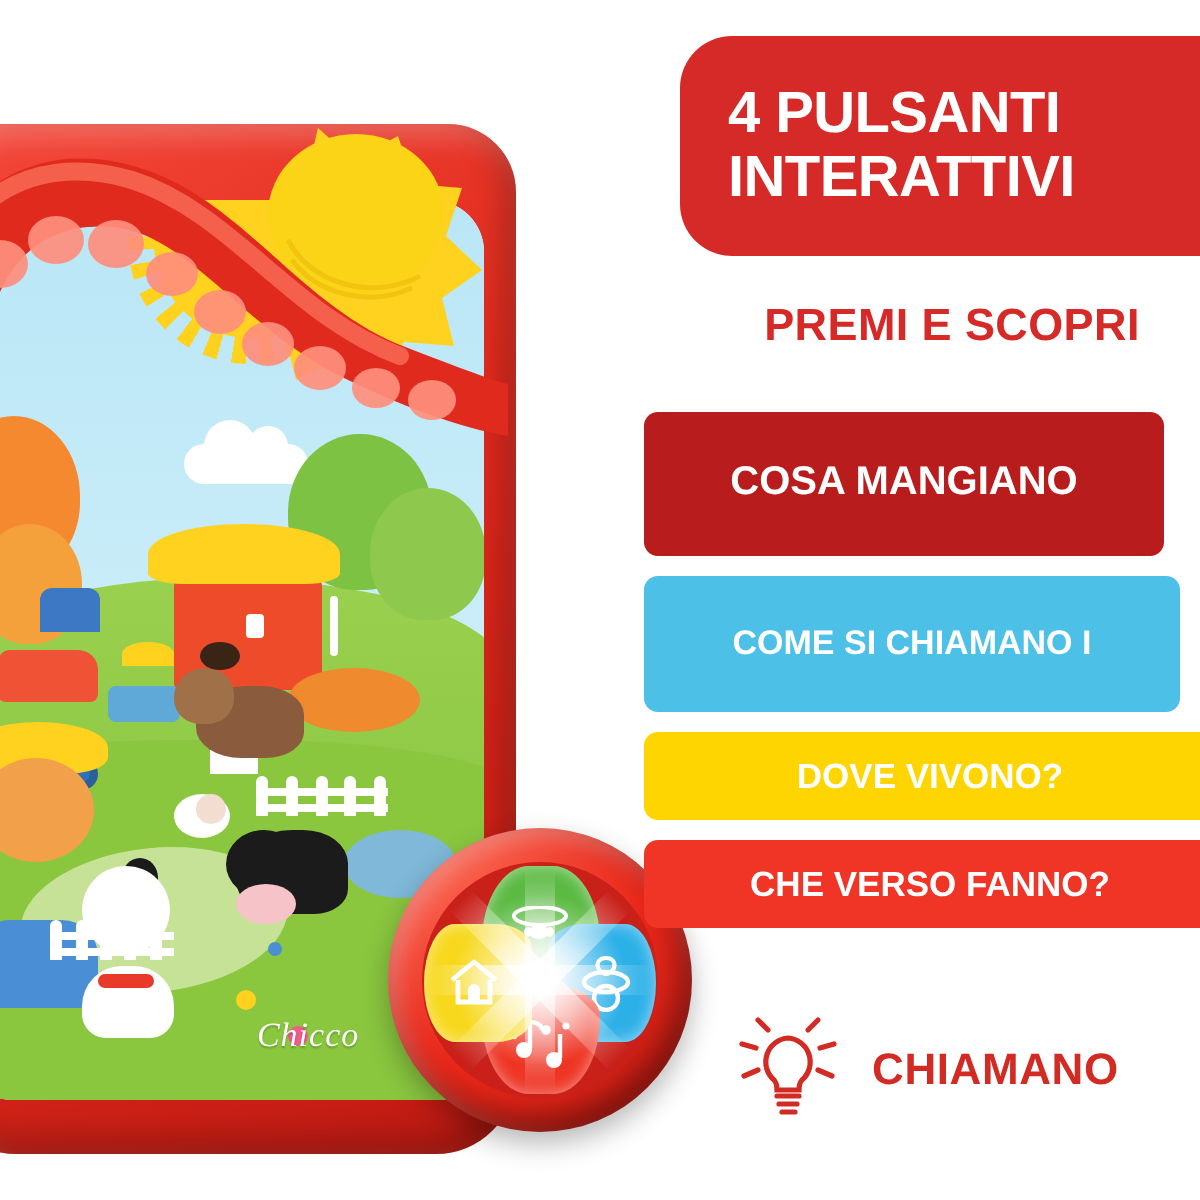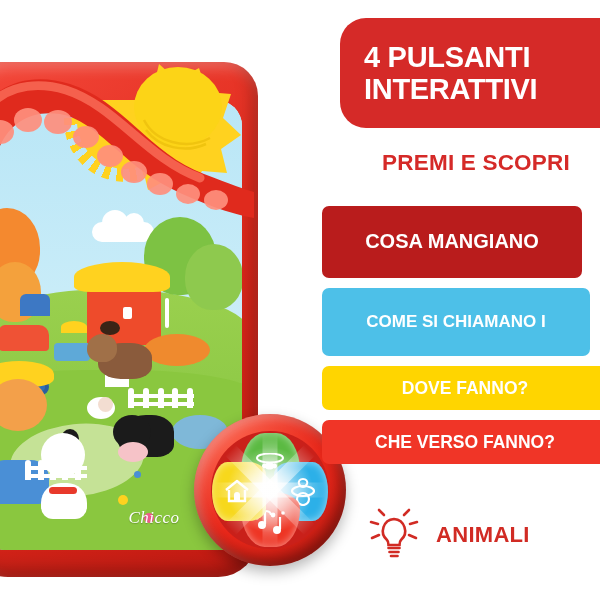--- a/index.html
+++ b/index.html
@@ -351,21 +351,21 @@
       </div>
     </div>
 
     <div class="pill p2">
       <div>
         <div>COME SI CHIAMANO I</div>
       </div>
     </div>
 
     <div class="pill p3">
-      <div>DOVE FANNO?</div>
+      <div>DOVE VIVONO?</div>
     </div>
 
     <div class="pill p4">
       <div>CHE VERSO FANNO?</div>
     </div>
 
     <div class="luci">
       <div class="bulb">
         <svg width="56" height="60" viewBox="0 0 56 60">
           <g stroke="#d12b24" stroke-width="2.6" fill="none" stroke-linecap="round">
@@ -376,18 +376,18 @@
             <path d="M38 10 l5 -5"></path>
             <path d="M44 19 l7 -2"></path>
             <path d="M43 30 l7 3"></path>
             <path d="M18 10 l-5 -5"></path>
             <path d="M12 19 l-7 -2"></path>
             <path d="M13 30 l-7 3"></path>
           </g>
         </svg>
       </div>
       <div class="luci-text">
-        <div>ANIMALI</div>
+        <div>CHIAMANO</div>
       </div>
     </div>
 
   </div>
 </div>
 
 </body></html>

